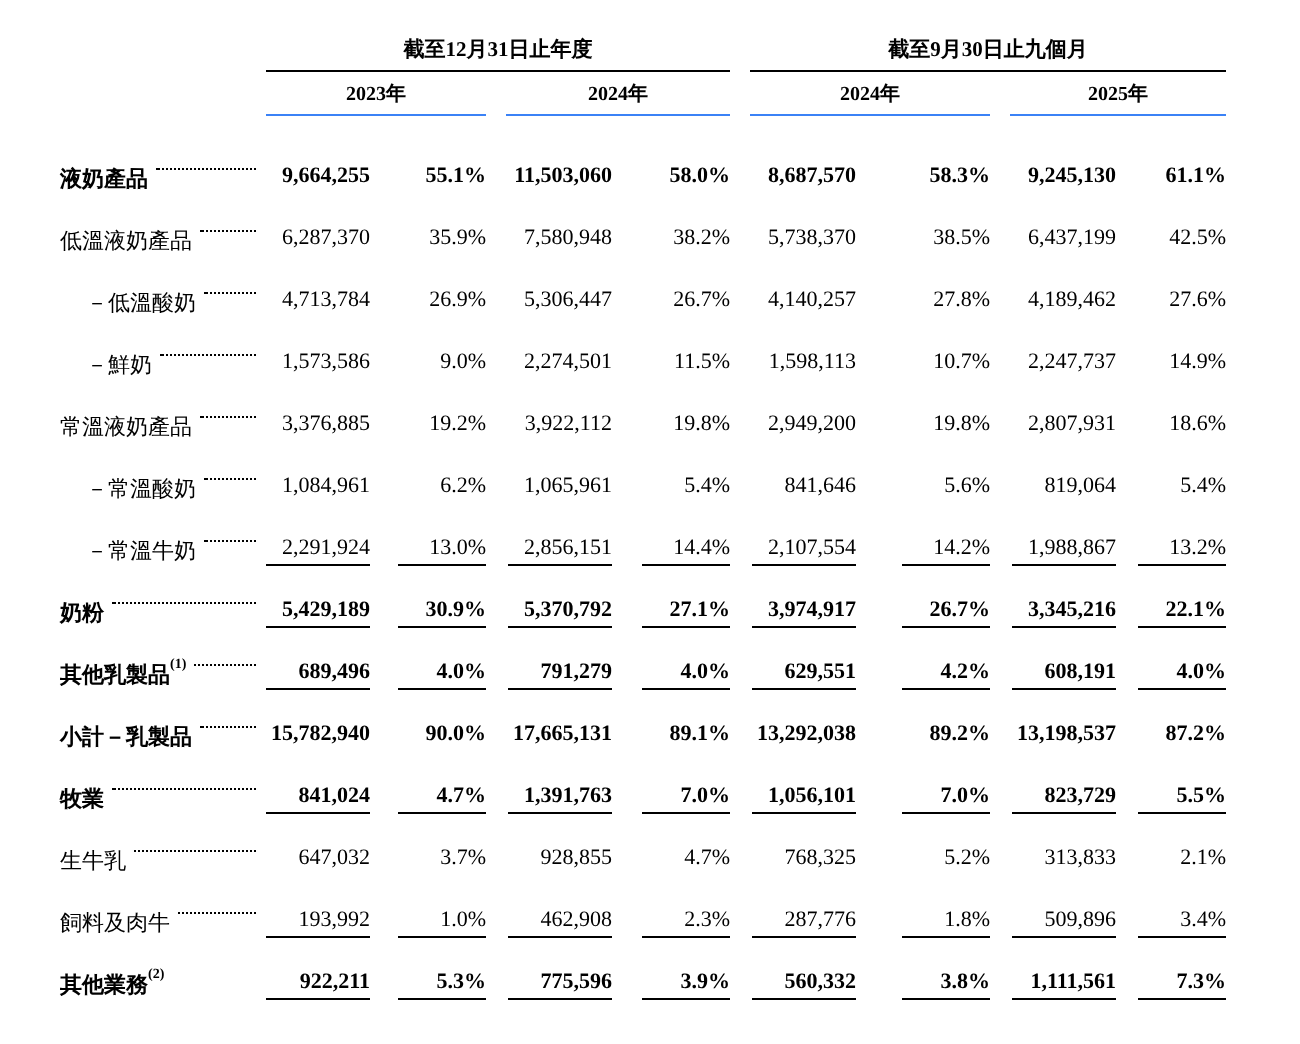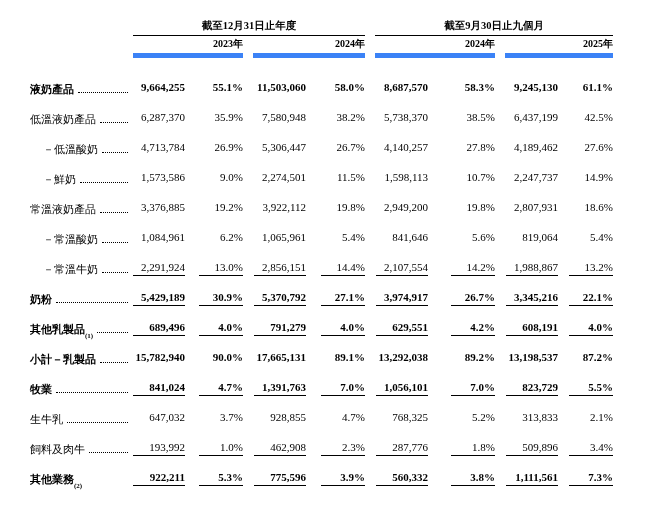--- a/index.html
+++ b/index.html
@@ -40,22 +40,22 @@
   thead tr.r-note  th { height: 22px; }
   .grpline {
     border-bottom: 1px solid #000;
     text-align: center;
     font-weight: bold;
     font-size: 10.5px;
     padding-bottom: 3px;
     line-height: 12px;
   }
   .yrline {
-    border-bottom: 5px solid #3b82f6;
-    text-align: right;
+    border-bottom: 1px solid #3b82f6;
+    text-align: center;
     font-weight: bold;
     font-size: 10px;
     padding-bottom: 3px;
     line-height: 12px;
   }
   .ml10 { margin-left: 10px; }
   .note-i {
     text-align: center;
     font-style: italic;
     font-size: 10px;
@@ -66,24 +66,24 @@
   tbody td { height: 26px; font-size: 11px; line-height: 13px; }
   tbody tr.bold td { font-weight: bold; }
   td.num { text-align: right; padding-bottom: 4px; }
   span.u {
     display: inline-block;
     text-align: right;
     padding-bottom: 1px;
     border-bottom: 1px solid transparent;
   }
   span.u.v { min-width: 52px; }
-  span.u.p { min-width: 44px; }
+  span.u.p { min-width: 44px; margin-top: 12px; }
   span.u.ul { border-bottom-color: #000; }
   td.lbl { padding-bottom: 4px; }
-  .lblwrap { display: flex; align-items: flex-end; }
+  .lblwrap { display: flex; align-items: flex-start; }
   .lblwrap.ind1 { padding-left: 13px; }
   .ltext { line-height: 13px; }
   .leader {
     flex: 1;
     border-bottom: 1.5px dotted #000;
     margin: 0 5px 3px 4px;
     min-width: 8px;
   }
   sup.fn { font-size: 7px; line-height: 0; vertical-align: super; }
   tr.spacer td { height: 12px; }

